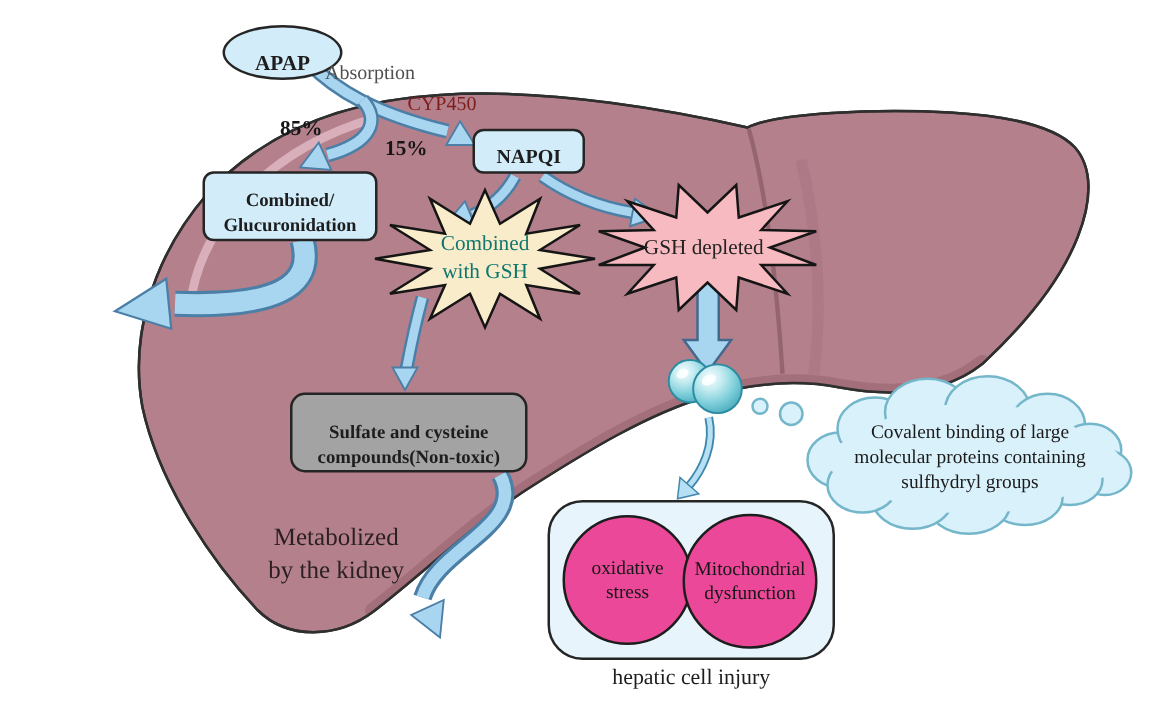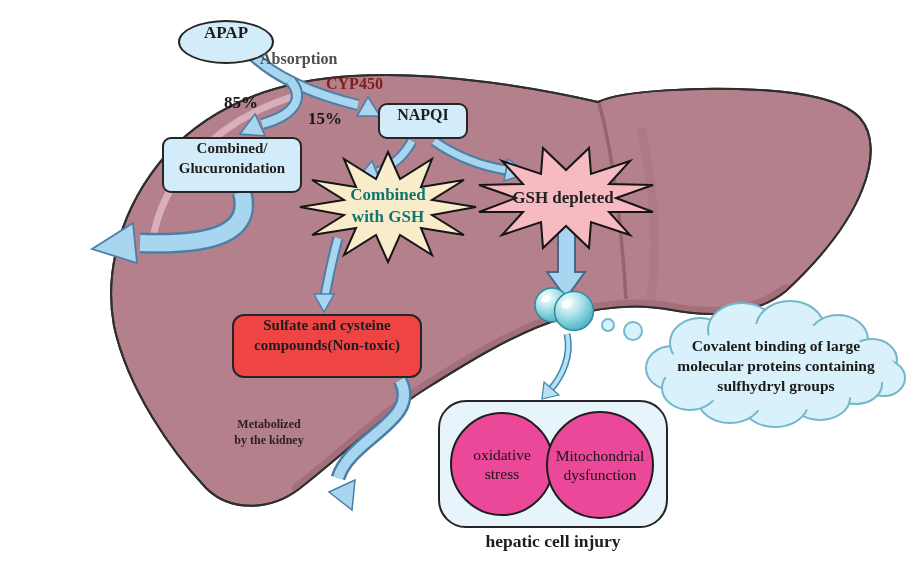--- a/index.html
+++ b/index.html
@@ -1,30 +1,30 @@
 <!DOCTYPE html>
 <html><head>
 <meta charset="utf-8">
 <style>
   html,body{margin:0;padding:0;background:#fff;}
   .canvas{
     position:relative;width:920px;height:565px;background:#ffffff;overflow:hidden;
     font-family:"Liberation Serif","DejaVu Serif",serif;color:#1d1d1d;
   }
   .canvas svg{position:absolute;left:0;top:0;}
-  .abs{position:absolute;box-sizing:border-box;font-weight:bold;}
+  .abs{position:absolute;box-sizing:border-box;}
   .preline{white-space:pre-line;}
   .lbl{line-height:1.3;text-align:center;}
   .node{
-    display:flex;align-items:flex-start;justify-content:center;text-align:center;
+    display:flex;align-items:flex-end;justify-content:center;text-align:center;
     background:#d2ecf9;border:2px solid #252525;line-height:1.3;
   }
   .ellipse{border-radius:50%;font-weight:bold;font-size:17px;}
   .rbox{border-radius:9px;font-weight:bold;}
-  .graybox{background:#ef4444;border-radius:12px;}
+  .graybox{background:#a3a3a3;border-radius:12px;}
   .panel{background:#e8f4fb;border:2.5px solid #252525;border-radius:28px;}
   .redcircle{
     position:absolute;border-radius:50%;background:#ec4899;border:2px solid #1d1d1d;
     display:flex;align-items:center;justify-content:center;text-align:center;
     font-size:15.5px;line-height:1.25;color:#161616;
   }
 </style>
 </head>
 <body>
 
@@ -156,21 +156,21 @@
 </div>
 
 <div class="abs lbl preline" style="left:323px;top:184px;width:130px;font-size:17px;color:#0f766e;">Combined
 with GSH</div>
 <div class="abs lbl" style="left:488px;top:187px;width:150px;font-size:17px;color:#222;">GSH depleted</div>
 
 <div class="abs" style="left:260px;top:50px;font-size:16px;color:#4f4f4f;">Absorption</div>
 <div class="abs" style="left:326px;top:75px;font-size:16px;color:#7f1d1d;">CYP450</div>
 <div class="abs" style="left:224px;top:93px;font-size:17px;font-weight:bold;color:#161616;">85%</div>
 <div class="abs" style="left:308px;top:109px;font-size:17px;font-weight:bold;color:#161616;">15%</div>
-<div class="abs lbl preline" style="left:208px;top:417px;width:122px;font-size:12px;color:#2a1f22;">Metabolized
+<div class="abs lbl preline" style="left:208px;top:417px;width:122px;font-size:20px;color:#2a1f22;">Metabolized
 by the kidney</div>
 <div class="abs lbl preline" style="left:650px;top:336px;width:252px;font-size:15.5px;color:#1b1b1b;">Covalent binding of large
 molecular proteins containing
 sulfhydryl groups</div>
 
 <div class="abs panel" style="left:438px;top:400px;width:230px;height:128px;"></div>
 <div class="redcircle preline" style="left:450px;top:412px;width:100px;height:100px;">
   <span class="preline">oxidative
 stress</span>
 </div>

